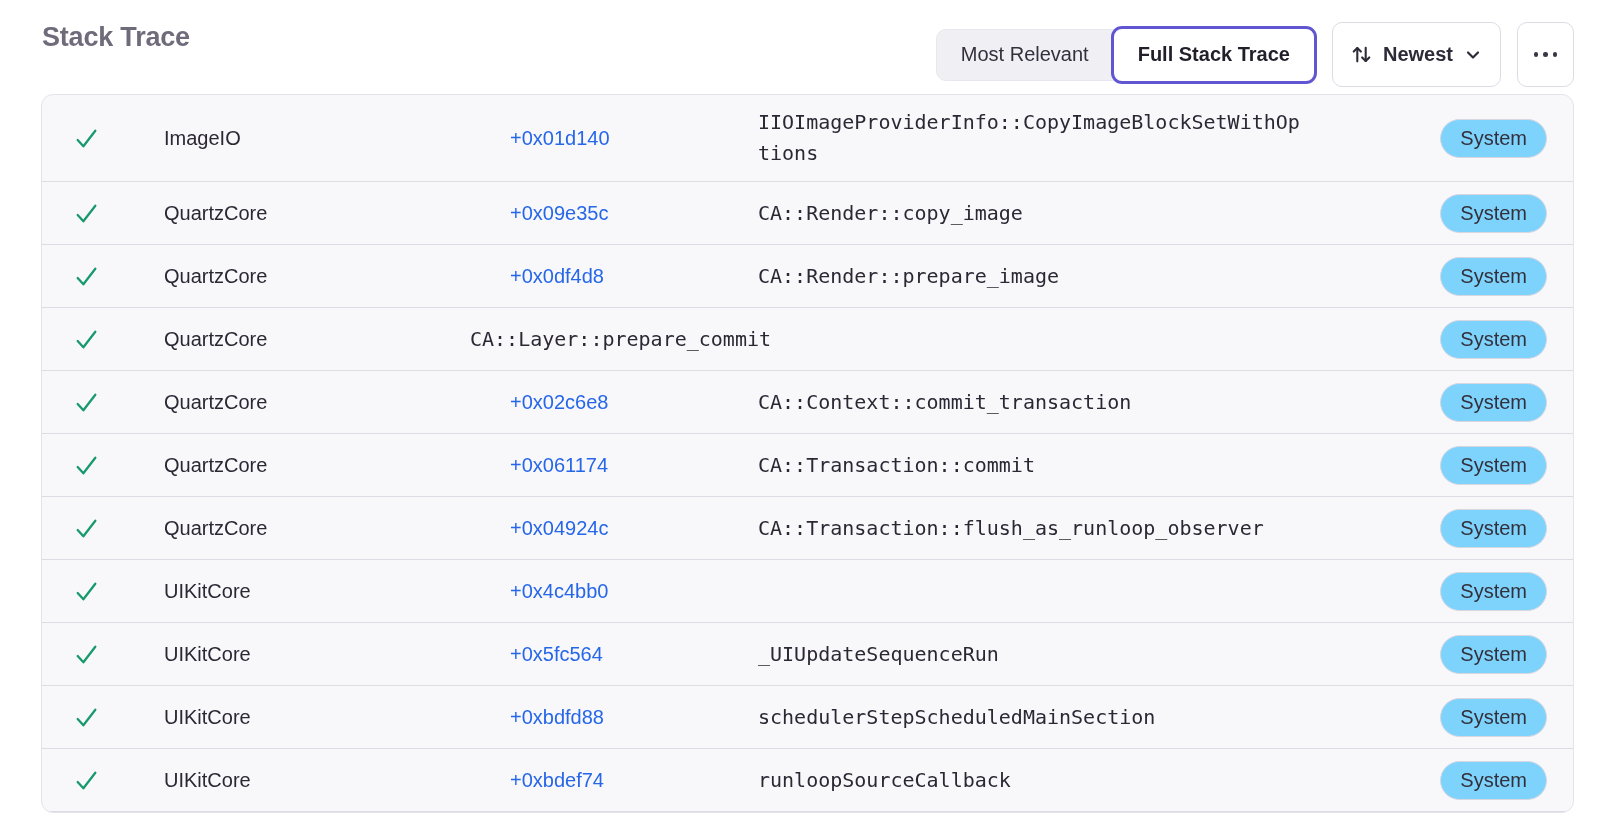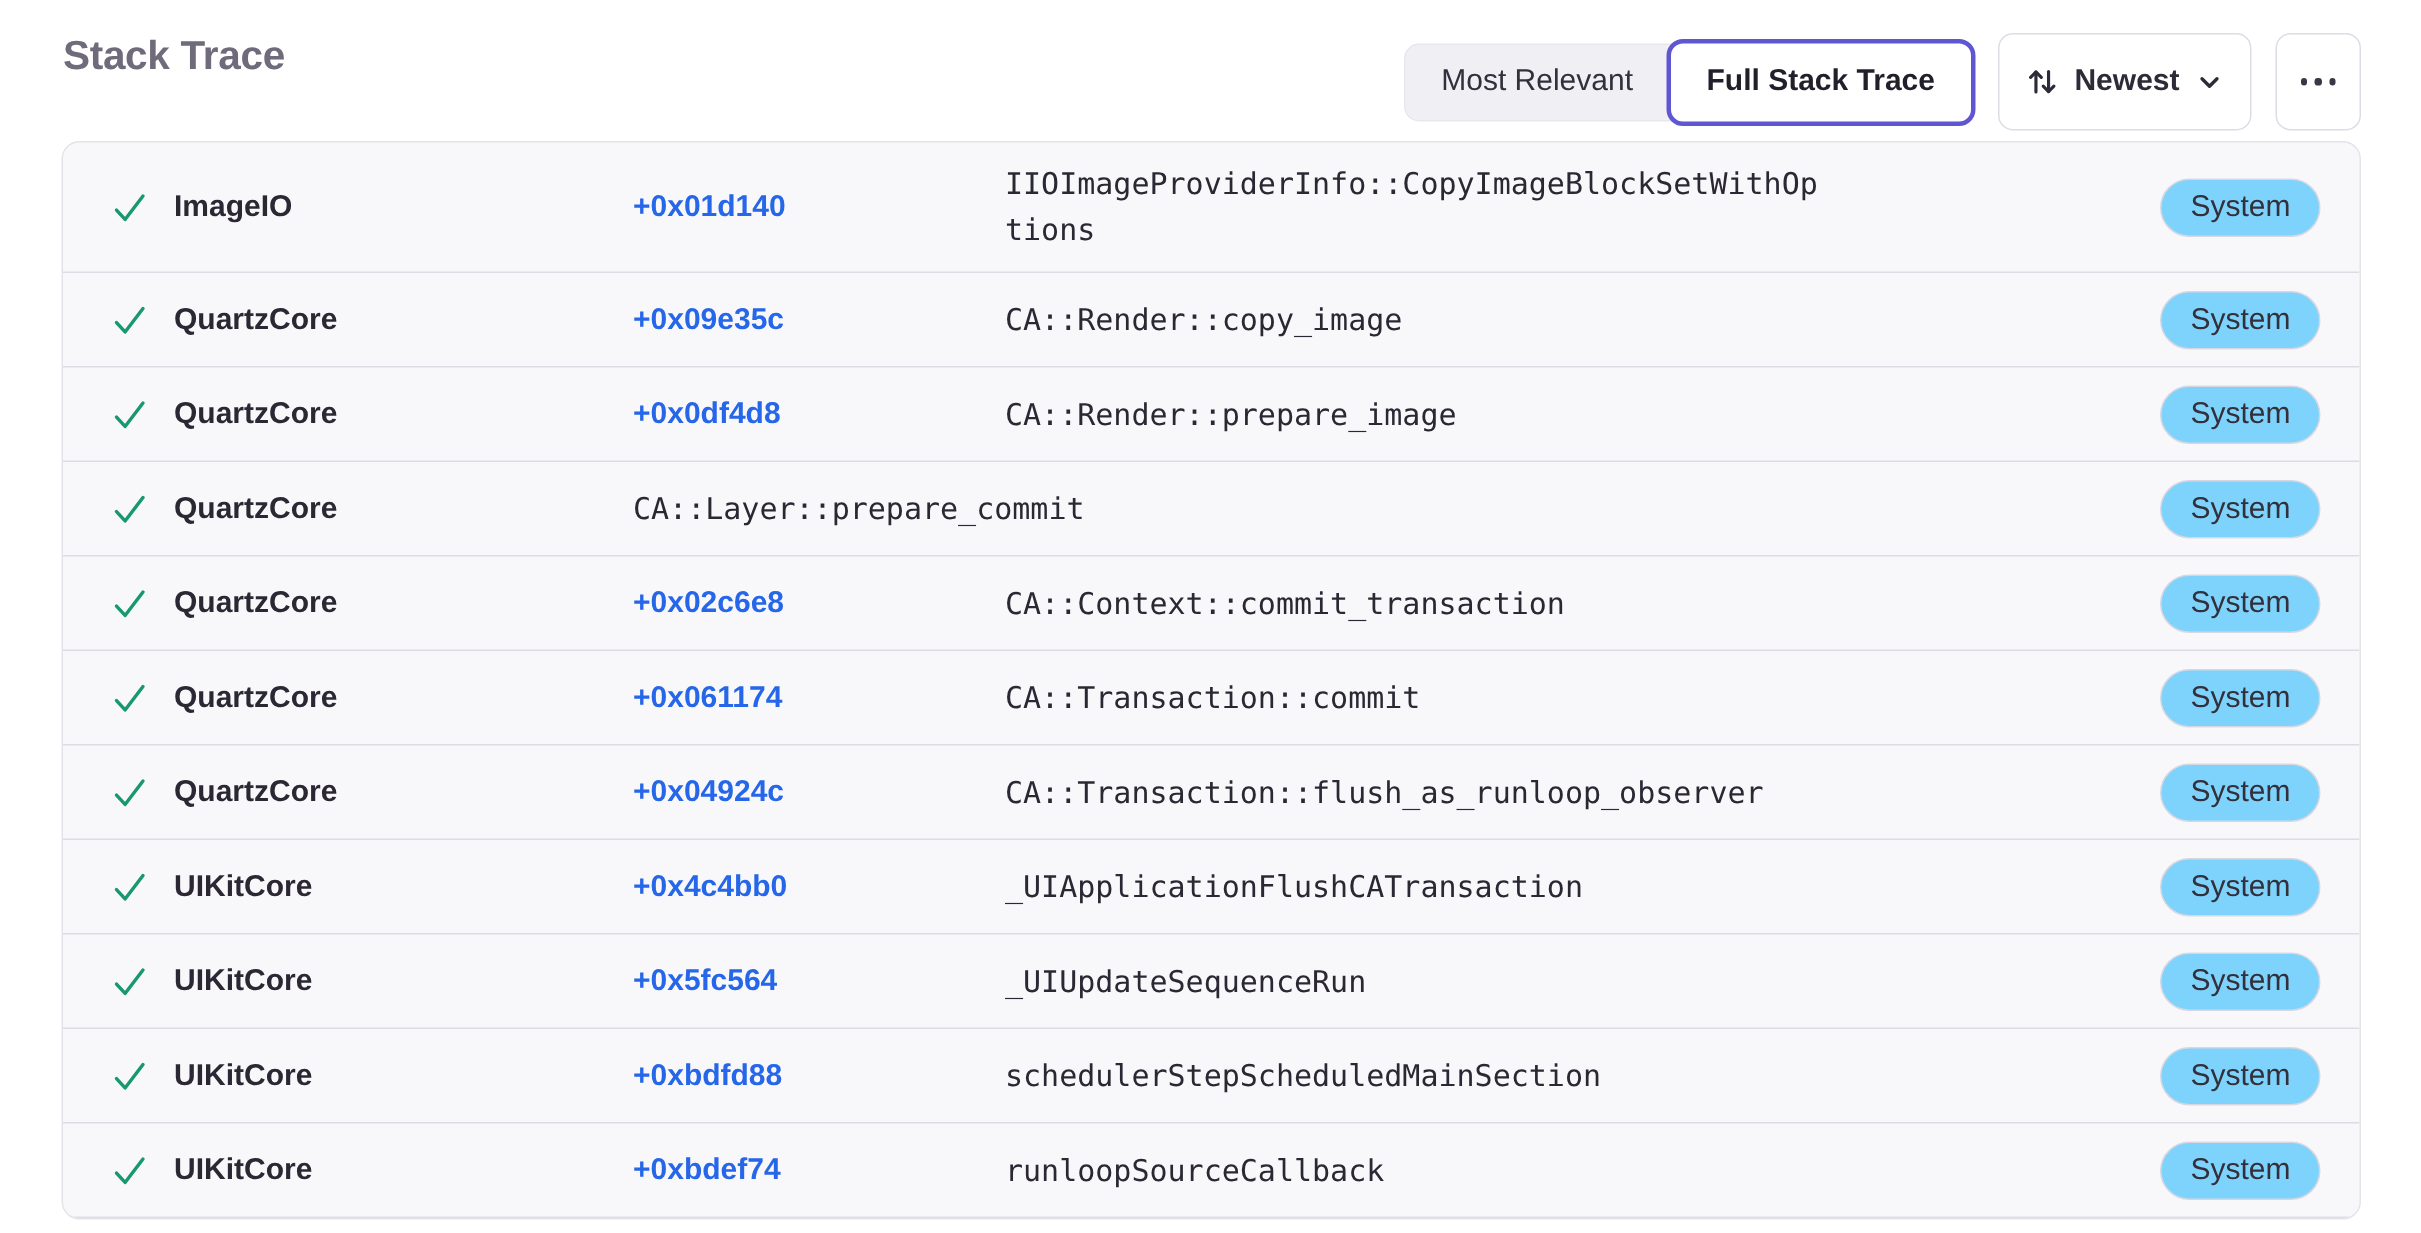--- a/index.html
+++ b/index.html
@@ -25,22 +25,22 @@
     border:1px solid var(--btnborder);border-radius:10px;padding:0 18px;cursor:pointer;
     font-family:inherit;font-size:20px;font-weight:700;color:#2e2b38;}
   .btn.more{width:57px;justify-content:center;padding:0;}
   .dots{display:flex;gap:5px;align-items:center;}
   .dots i{width:4.5px;height:4.5px;border-radius:50%;background:#3a3745;display:block;}
   .icon{display:flex;align-items:center;}
   .table{margin:16px 40px 0 41px;background:var(--rowbg);
     border:1px solid var(--border);border-radius:12px;overflow:hidden;}
   .row{display:flex;align-items:center;min-height:63px;border-bottom:1px solid var(--divider);cursor:pointer;}
   .cell-check{flex:0 0 74px;display:flex;align-items:center;padding-left:31px;}
-  .cell-module{flex:0 0 306px;font-size:20px;font-weight:700;color:var(--ink);}
-  .cell-offset{flex:0 0 248px;font-size:20px;font-weight:700;color:var(--link);text-decoration:none;}
+  .cell-module{flex:0 0 306px;font-size:20px;font-weight:400;color:var(--ink);margin-left:48px;}
+  .cell-offset{flex:0 0 248px;font-size:20px;font-weight:400;color:var(--link);text-decoration:none;margin-left:40px;}
   .cell-function{width:548px;font-family:"DejaVu Sans Mono","Liberation Mono",monospace;
     font-size:20px;line-height:31px;color:var(--ink);word-break:break-all;padding:12px 0;}
   .badge{margin-left:auto;margin-right:26px;background:#7dd3fc;border:1px solid #d7d7e1;
     border-radius:999px;padding:7px 19px;font-size:20px;color:#33303c;white-space:nowrap;}
 </style>
 </head>
 <body>
 
 <div class="header">
   <h2 class="page-title">Stack Trace</h2>
@@ -160,21 +160,20 @@
   </div>
 
   <div class="row">
     <span class="cell-check">
       <svg width="27" height="27" viewBox="0 0 26 26" fill="none" stroke="#18996b" stroke-width="2.2" stroke-linecap="round" stroke-linejoin="round">
         <path d="M4.5 14.5 10 20.5 21.5 5.5"></path>
       </svg>
     </span>
     <span class="cell-module">UIKitCore</span>
     <a class="cell-offset">+0x4c4bb0</a>
-    <span class="cell-function">_UIApplicationFlushCATransaction</span>
     <span class="badge">System</span>
   </div>
 
   <div class="row">
     <span class="cell-check">
       <svg width="27" height="27" viewBox="0 0 26 26" fill="none" stroke="#18996b" stroke-width="2.2" stroke-linecap="round" stroke-linejoin="round">
         <path d="M4.5 14.5 10 20.5 21.5 5.5"></path>
       </svg>
     </span>
     <span class="cell-module">UIKitCore</span>

